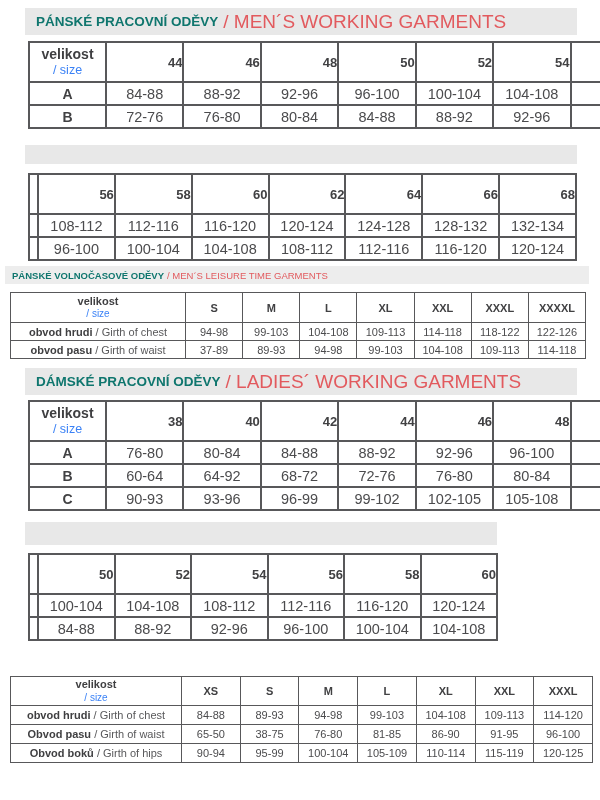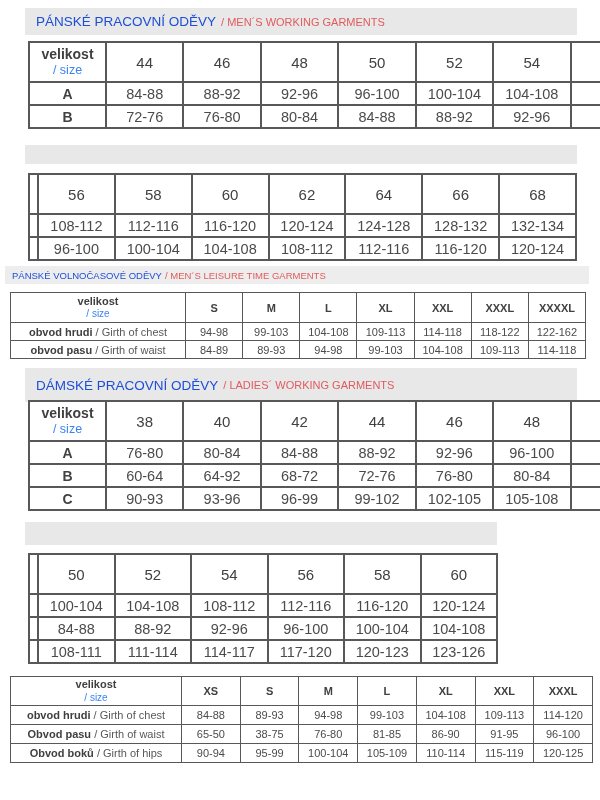--- a/index.html
+++ b/index.html
@@ -2,33 +2,33 @@
 <html><head>
 <meta charset="utf-8">
 <style>
   html,body { margin:0; padding:0; background:#fff; }
   .page {
     position:relative; width:600px; height:800px; overflow:hidden;
     background:#fff; font-family:"Liberation Sans", sans-serif;
   }
   .band { position:absolute; background:#e8e8e8; }
   .title-band { display:flex; align-items:center; padding-left:11px; box-sizing:border-box; }
-  .title-cz { font-weight:normal; font-size:13.5px; color:#1d4ed8; white-space:nowrap; }
-  .title-en { font-size:11px; color:#e25a5e; margin-left:5px; white-space:nowrap; }
+  .title-cz { font-weight:bold; font-size:13.5px; color:#0f766e; white-space:nowrap; }
+  .title-en { font-size:19px; color:#e25a5e; margin-left:5px; white-space:nowrap; }
   .band-leisure { background:#ededed; display:flex; align-items:center; padding-left:7px; box-sizing:border-box; }
   .band-leisure .title-cz { font-size:9.5px; }
   .band-leisure .title-en { font-size:9.5px; margin-left:3px; }
 
   table { position:absolute; border-collapse:collapse; background:#fff; table-layout:fixed; }
 
   
   .big th, .big td { border:2px solid #58585a; text-align:center; vertical-align:middle; padding:0; overflow:hidden; }
   .big thead tr { height:40px; }
   .big tbody tr { height:23px; }
-  .big th.col { font-size:15px; font-weight:normal; color:#414143; }
+  .big th.col { font-size:13px; font-weight:bold; color:#414143;text-align:right; }
   .big td.val { font-size:14.5px; font-weight:normal; color:#4b4b4d; }
   .big td.row-label { font-size:14px; font-weight:bold; color:#414143; }
   .label-head .lb { font-weight:bold; font-size:14px; color:#3f3f41; line-height:1.2; }
   .label-head .ls { font-weight:normal; font-size:12.5px; color:#3b82f6; line-height:1.2; }
 
   
   .small th, .small td { border:1.5px solid #58585a; text-align:center; vertical-align:middle; padding:0; overflow:hidden; }
   .small thead tr { height:30px; }
   .small tbody tr { height:18px; }
   .small th.col { font-size:11px; font-weight:bold; color:#414143; }
@@ -43,21 +43,21 @@
   #band1 { left:25px; top:8px;   width:552px; height:27px; }
   #t1    { left:28px; top:41px;  width:621px; }
   #t1 .label-head { width:75px; }
   #band2 { left:25px; top:145px; width:552px; height:19px; }
   #t2    { left:28px; top:173px; width:549px; }
   .sliver { width:7px; }
   .clip { }
   #band-leisure { left:5px; top:266px; width:584px; height:18px; }
   #t3    { left:10px; top:292px; width:576px; }
   #t3 .label-head { width:174px; }
-  #band3 { left:25px; top:368px; width:552px; height:34px; }
+  #band3 { left:25px; top:368px; width:552px; height:27px; }
   #t4    { left:28px; top:400px; width:621px; }
   #t4 .label-head { width:75px; }
   #band4 { left:25px; top:522px; width:472px; height:23px; }
   #t5    { left:28px; top:553px; width:470px; }
   #t6    { left:10px; top:676px; width:583px; }
   #t6 .label-head { width:170px; }
   #t6 thead tr { height:29px; }
   #t6 tbody tr { height:19px; }
 </style>
 </head>
@@ -172,25 +172,25 @@
       </thead>
       <tbody>
         <tr>
           <td class="row-label-wide"><span class="rl-cz">obvod hrudi</span><span class="rl-en"> / Girth of chest</span></td>
           <td class="val">94-98</td>
           <td class="val">99-103</td>
           <td class="val">104-108</td>
           <td class="val">109-113</td>
           <td class="val">114-118</td>
           <td class="val">118-122</td>
-          <td class="val">122-162</td>
+          <td class="val">122-126</td>
         </tr>
         <tr>
           <td class="row-label-wide"><span class="rl-cz">obvod pasu</span><span class="rl-en"> / Girth of waist</span></td>
-          <td class="val">84-89</td>
+          <td class="val">37-89</td>
           <td class="val">89-93</td>
           <td class="val">94-98</td>
           <td class="val">99-103</td>
           <td class="val">104-108</td>
           <td class="val">109-113</td>
           <td class="val">114-118</td>
         </tr>
       </tbody>
     </table>
 
@@ -275,29 +275,20 @@
         </tr>
         <tr>
           <td class="sliver"></td>
           <td class="val">84-88</td>
           <td class="val">88-92</td>
           <td class="val">92-96</td>
           <td class="val">96-100</td>
           <td class="val">100-104</td>
           <td class="val">104-108</td>
         </tr>
-        <tr>
-          <td class="sliver"></td>
-          <td class="val">108-111</td>
-          <td class="val">111-114</td>
-          <td class="val">114-117</td>
-          <td class="val">117-120</td>
-          <td class="val">120-123</td>
-          <td class="val">123-126</td>
-        </tr>
       </tbody>
     </table>
 
   <table id="t6" class="small">
       <thead>
         <tr>
           <th class="label-head">
             <div class="lb">velikost</div>
             <div class="ls">/ size</div>
           </th>

